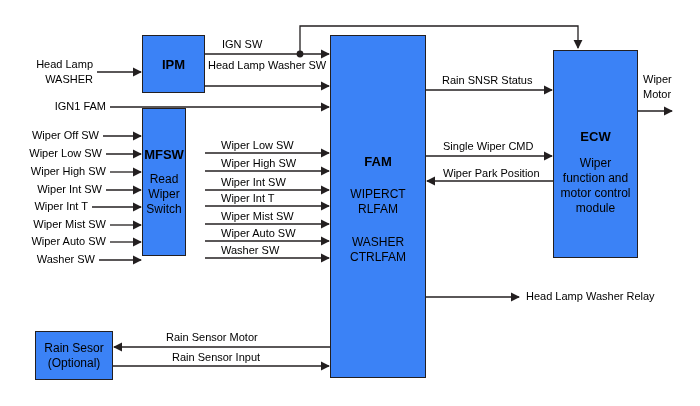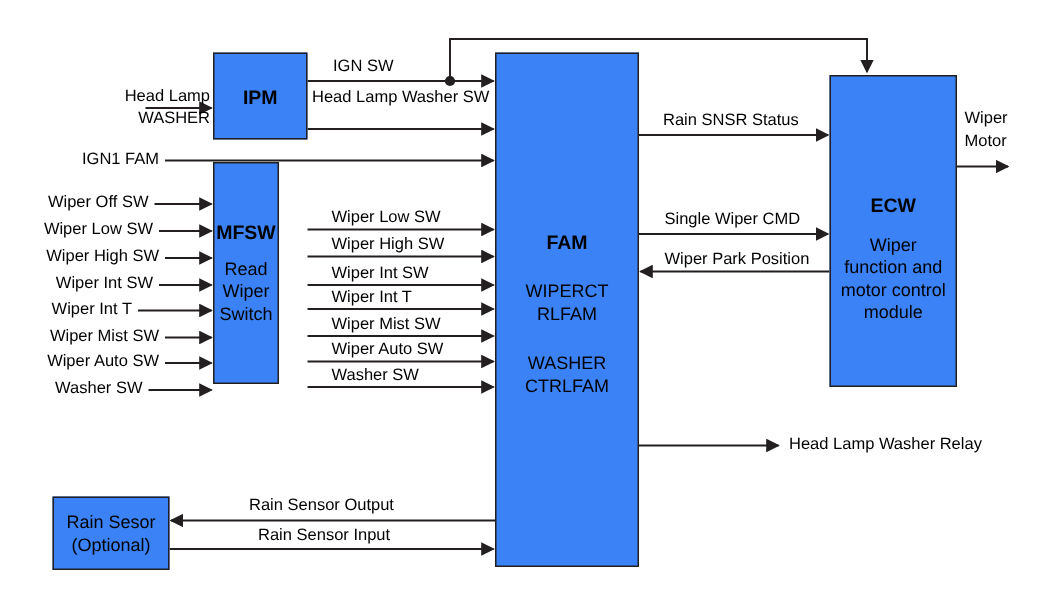--- a/index.html
+++ b/index.html
@@ -117,21 +117,21 @@
     <div class="b-sub">function and</div>
     <div class="b-sub">motor control</div>
     <div class="b-sub">module</div>
   </div>
 
   <div class="box" style="left:35px;top:331px;width:78px;height:49px;">
     <div class="b-sub">Rain Sesor</div>
     <div class="b-sub">(Optional)</div>
   </div>
 
-  <div class="lbl r two" style="left:0px;top:57px;width:93px;margin-left:47px;">
+  <div class="lbl r two" style="left:0px;top:57px;width:93px;">
     <div>Head Lamp</div>
     <div>WASHER</div>
   </div>
 
   <div class="lbl r" style="left:0px;top:100px;width:106px;">IGN1 FAM</div>
 
   <div class="lbl r" style="left:0px;top:129px;width:99px;">Wiper Off SW</div>
   <div class="lbl r" style="left:0px;top:147px;width:102px;">Wiper Low SW</div>
   <div class="lbl r" style="left:0px;top:165px;width:106px;">Wiper High SW</div>
   <div class="lbl r" style="left:0px;top:183px;width:102px;">Wiper Int SW</div>
@@ -150,21 +150,21 @@
   <div class="lbl" style="left:221px;top:210px;">Wiper Mist SW</div>
   <div class="lbl" style="left:221px;top:227px;">Wiper Auto SW</div>
   <div class="lbl" style="left:221px;top:244px;">Washer SW</div>
 
   <div class="lbl" style="left:442px;top:74px;">Rain SNSR Status</div>
   <div class="lbl" style="left:443px;top:167px;">Wiper Park Position</div>
   <div class="lbl" style="left:443px;top:140px;">Single Wiper CMD</div>
 
   <div class="lbl" style="left:526px;top:290px;">Head Lamp Washer Relay</div>
 
-  <div class="lbl" style="left:166px;top:331px;">Rain Sensor Output</div>
+  <div class="lbl" style="left:166px;top:331px;">Rain Sensor Motor</div>
   <div class="lbl" style="left:172px;top:351px;">Rain Sensor Input</div>
 
   <div class="lbl two" style="left:643px;top:72px;width:56px;">
     <div>Wiper</div>
     <div>Motor</div>
   </div>
 
 </div>
 
 </body></html>

